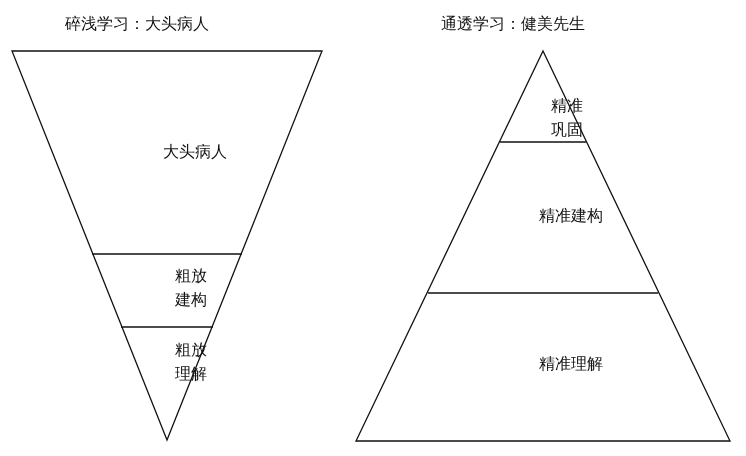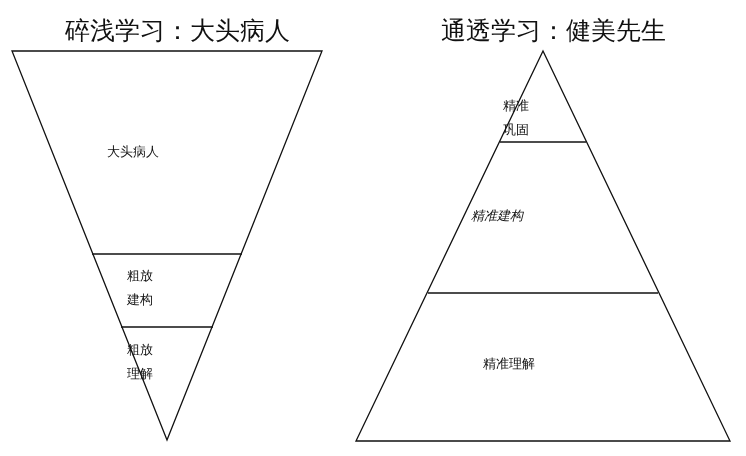--- a/index.html
+++ b/index.html
@@ -1,20 +1,20 @@
 <!DOCTYPE html>
 <html><head>
   <meta charset="utf-8">
   <style>
     html, body { margin: 0; padding: 0; background: #ffffff; }
     body { width: 746px; height: 456px; position: relative; overflow: hidden;
            font-family: "DejaVu Sans", sans-serif; color: #111; }
     svg.canvas { position: absolute; left: 0; top: 0; }
-    .title { position: absolute; top: 14px; font-size: 25px; white-space: nowrap; }
-    .label { position: absolute; font-size: 13px; line-height: 24px; text-align: left; white-space: pre-line; }
+    .title { position: absolute; top: 14px; font-size: 16px; white-space: nowrap; }
+    .label { position: absolute; font-size: 16px; line-height: 24px; text-align: right; white-space: pre-line; }
   </style>
 </head>
 <body>
 
 <svg class="canvas" width="746" height="456" viewBox="0 0 746 456">
 
   <polygon points="12,51 322,51 167,440" fill="none" stroke="#111" stroke-width="1.3"></polygon>
   <line x1="92" y1="254" x2="242" y2="254" stroke="#111" stroke-width="1.3"></line>
   <line x1="121" y1="327" x2="213" y2="327" stroke="#111" stroke-width="1.3"></line>
 
@@ -27,14 +27,14 @@
 <div class="title" style="left:441px;text-align:center;">通透学习：健美先生</div>
 
 <div class="label" style="left:107px; top:140px; width:120px;">大头病人</div>
 <div class="label" style="left:127px; top:264px; width:80px;">粗放
 建构</div>
 <div class="label" style="left:127px; top:338px; width:80px;">粗放
 理解</div>
 
 <div class="label" style="left:503px; top:94px; width:80px;">精准
 巩固</div>
-<div class="label" style="left:471px; top:204px; width:120px;font-style:italic;">精准建构</div>
+<div class="label" style="left:483px; top:204px; width:120px;">精准建构</div>
 <div class="label" style="left:483px; top:352px; width:120px;">精准理解</div>
 
 </body></html>

